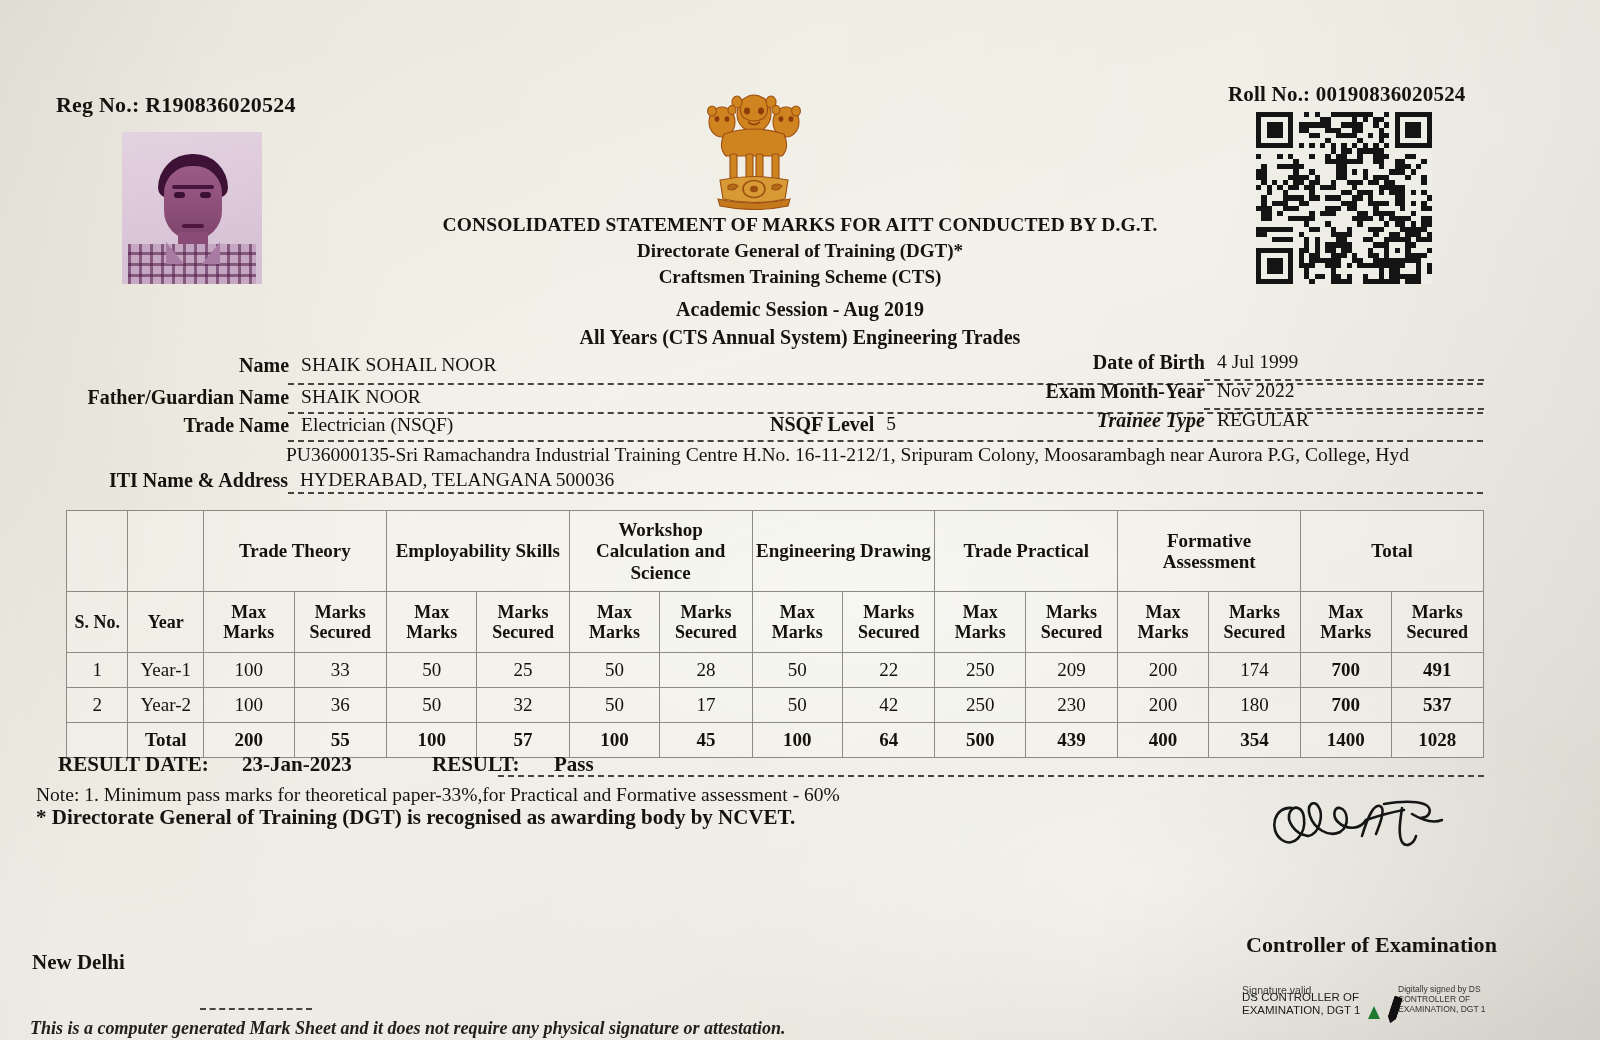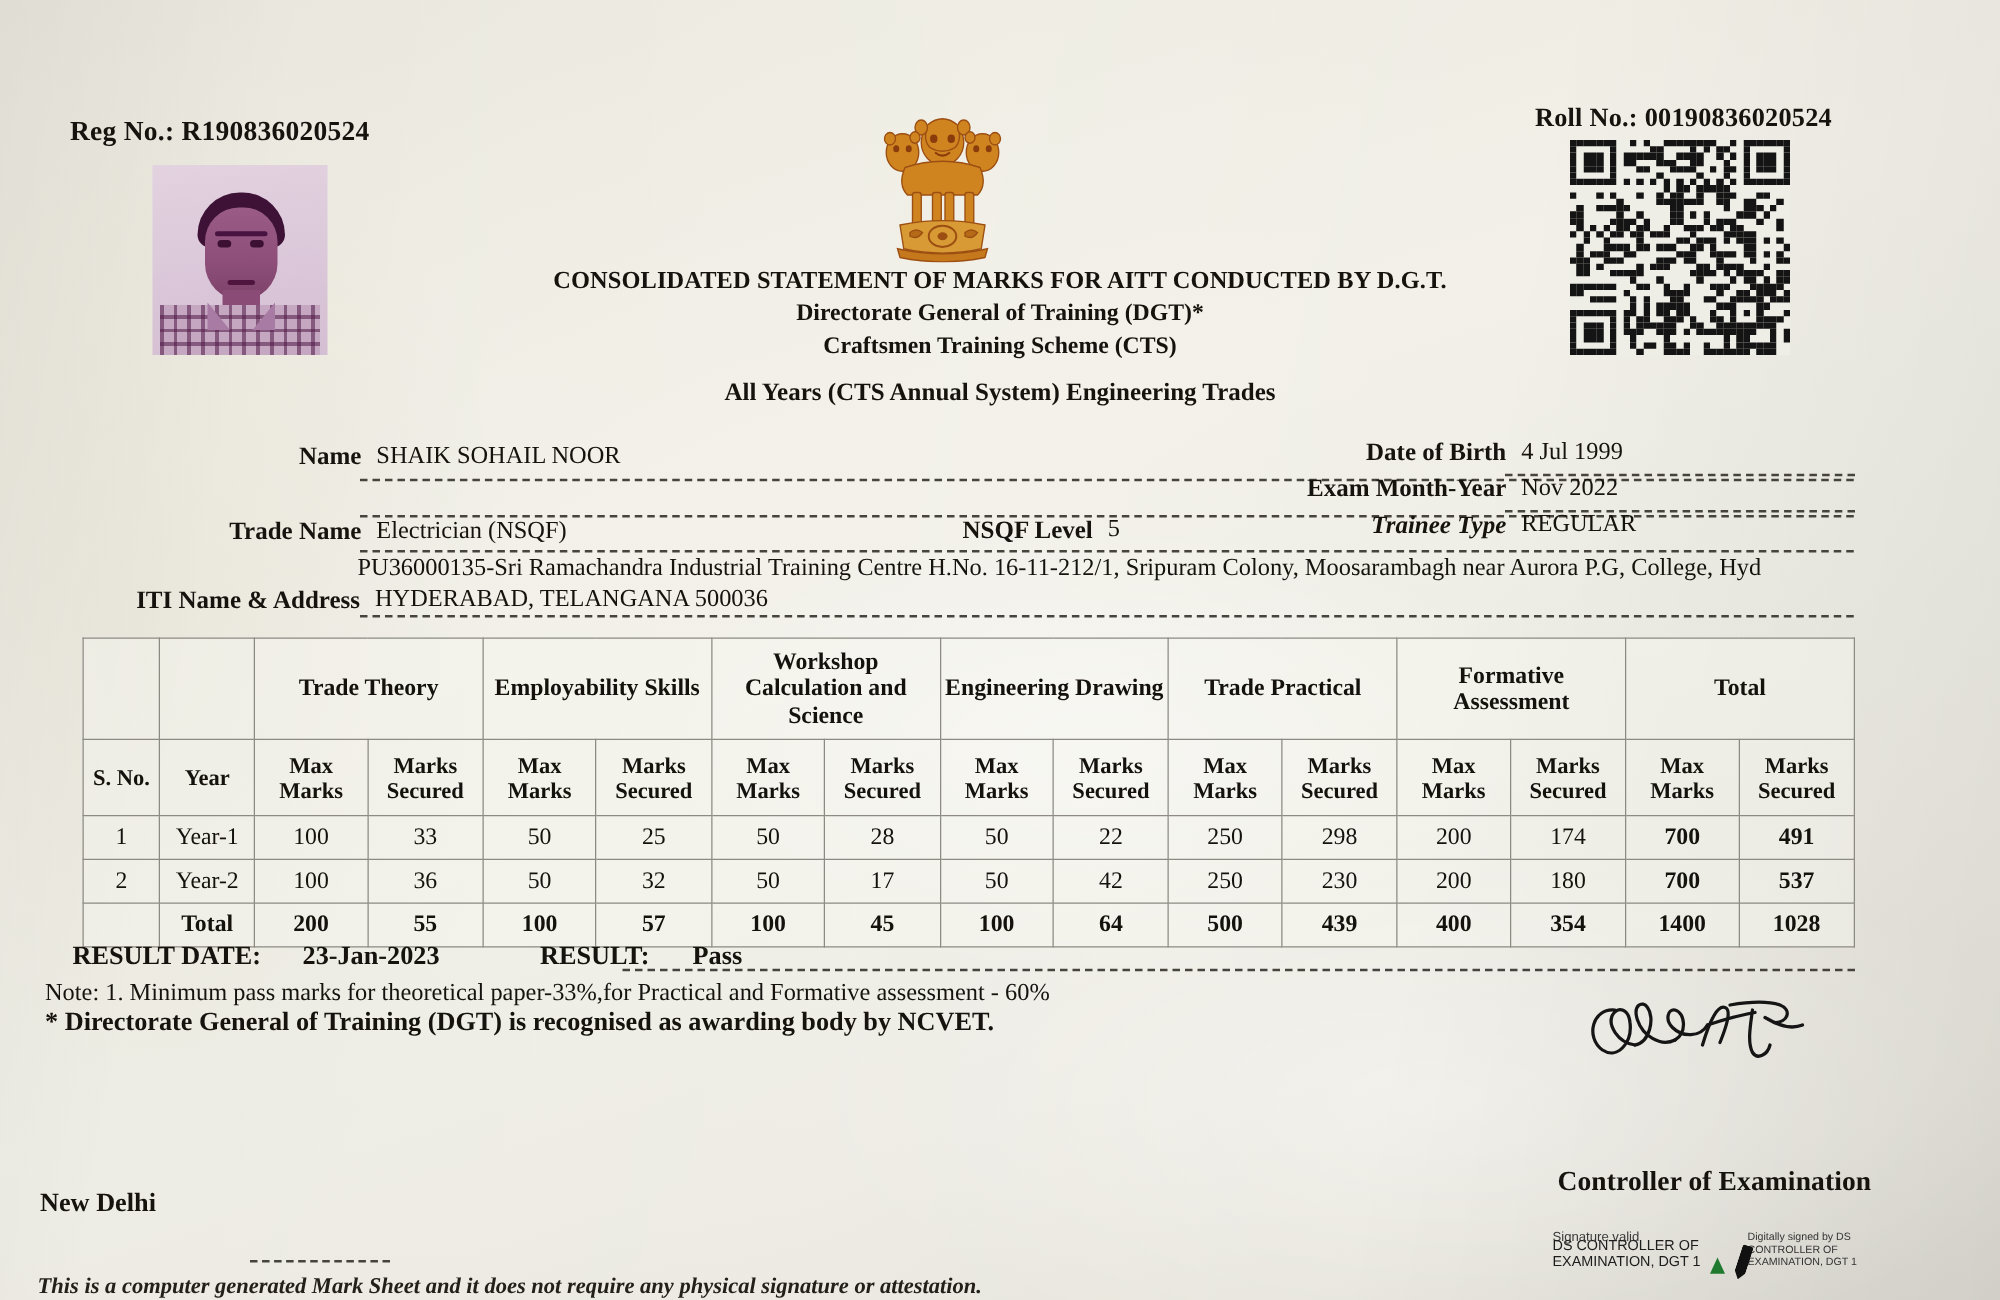--- a/index.html
+++ b/index.html
@@ -1415,29 +1415,34 @@
       <i style="background: transparent;"></i>
     </div>
 
   <div class="lyr titleblock">
     <div class="t1">CONSOLIDATED STATEMENT OF MARKS FOR AITT CONDUCTED BY D.G.T.</div>
     <div class="t2">Directorate General of Training (DGT)*</div>
     <div class="t3">Craftsmen Training Scheme (CTS)</div>
   </div>
 
   <div class="lyr sessionblock">
+    <div class="s1">Academic Session - Aug 2019</div>
     <div class="s2">All Years (CTS Annual System) Engineering Trades</div>
   </div>
 
   <div class="frow" style="left:60px; top:354px; width:520px; justify-content:flex-end;">
     <div class="flabel" style="width:230px;">Name</div>
     <div class="fval" style="width:280px; text-align:left;">SHAIK SOHAIL NOOR</div>
   </div>
   <div class="dash" style="left:288px; top:383px; width:1195px;"></div>
 
+  <div class="frow" style="left:60px; top:386px; width:520px; justify-content:flex-end;">
+    <div class="flabel" style="width:230px;">Father/Guardian Name</div>
+    <div class="fval" style="width:280px; text-align:left;">SHAIK NOOR</div>
+  </div>
   <div class="dash" style="left:288px; top:412px; width:1195px;"></div>
 
   <div class="frow" style="left:60px; top:414px; width:520px; justify-content:flex-end;">
     <div class="flabel" style="width:230px;">Trade Name</div>
     <div class="fval" style="width:280px; text-align:left;">Electrician (NSQF)</div>
   </div>
 
   <div class="frow" style="left:770px; top:413px;">
     <div class="flabel">NSQF Level</div>
     <div class="fval">5</div>
@@ -1507,21 +1512,21 @@
           <td class="cell col-year">Year-1</td>
           <td class="cell col-num">100</td>
           <td class="cell col-num">33</td>
           <td class="cell col-num">50</td>
           <td class="cell col-num">25</td>
           <td class="cell col-num">50</td>
           <td class="cell col-num">28</td>
           <td class="cell col-num">50</td>
           <td class="cell col-num">22</td>
           <td class="cell col-num">250</td>
-          <td class="cell col-num">298</td>
+          <td class="cell col-num">209</td>
           <td class="cell col-num">200</td>
           <td class="cell col-num">174</td>
           <td class="cell col-num bold">700</td>
           <td class="cell col-num bold">491</td>
         </tr>
         <tr>
           <td class="cell col-sno">2</td>
           <td class="cell col-year">Year-2</td>
           <td class="cell col-num">100</td>
           <td class="cell col-num">36</td>

